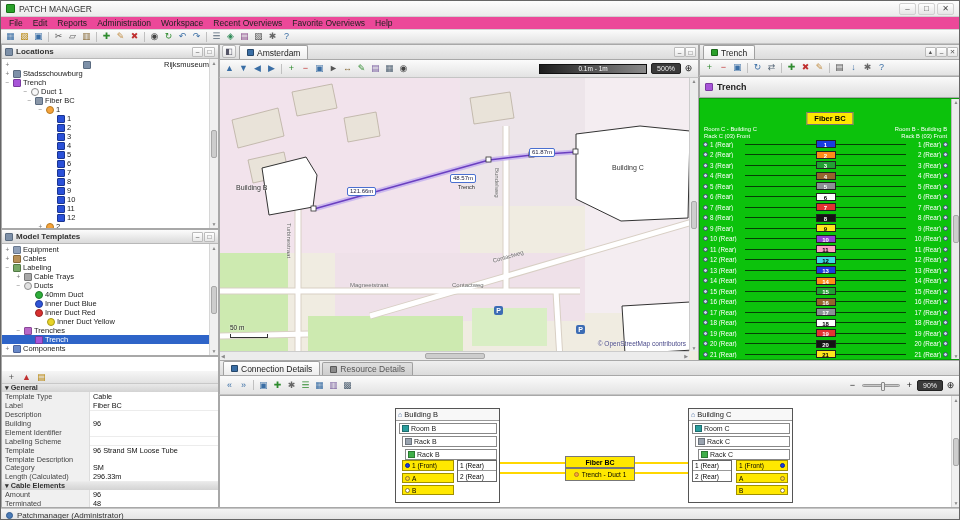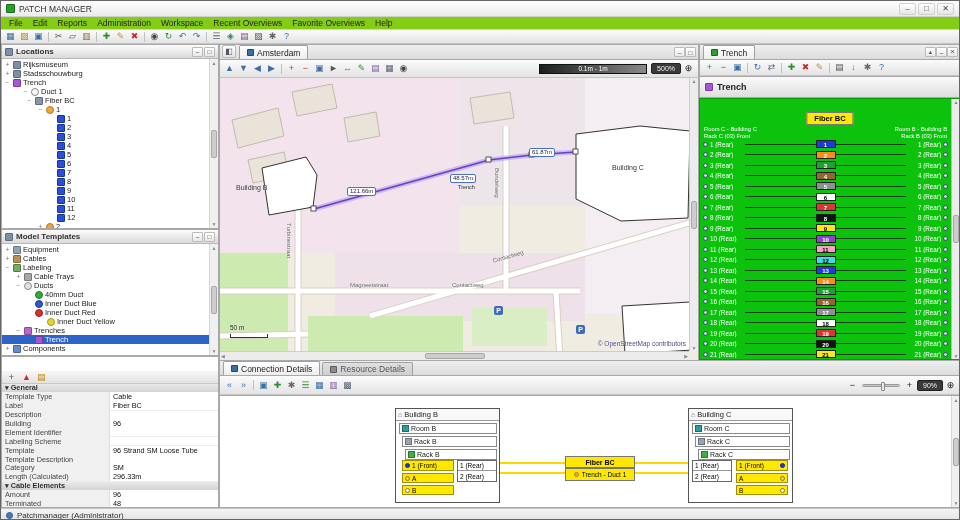--- a/index.html
+++ b/index.html
@@ -6,21 +6,21 @@
   html,body{width:960px;height:520px;overflow:hidden;}
   body{font-family:"Liberation Sans",sans-serif;background:#9a9a9a;}
   .app{position:absolute;left:0;top:0;width:960px;height:520px;background:#e9e9e9;font-size:9px;color:#222;overflow:hidden;border:1px solid #666;}
 
   
   .titlebar{position:absolute;left:0;top:0;width:100%;height:16px;background:linear-gradient(#fdfdfd,#ebebeb);border-bottom:1px solid #cfcfcf;display:flex;align-items:center;padding:0 5px;gap:4px;}
   .app-logo{width:9px;height:9px;background:#2aa02a;border:1px solid #157015;border-radius:1px;}
   .title-text{font-size:8.5px;color:#333;}
   .win-controls{margin-left:auto;display:flex;gap:2px;}
   .win-btn{width:17px;height:12px;display:flex;align-items:center;justify-content:center;font-size:8px;color:#444;border:1px solid #d0d0d0;background:linear-gradient(#fff,#e6e6e6);border-radius:2px;}
-  .menubar{position:absolute;left:0;top:16px;width:100%;height:13px;background:#84cc16;border-bottom:1px solid #d4d4d4;display:flex;align-items:center;padding:0 3px;}
+  .menubar{position:absolute;left:0;top:16px;width:100%;height:13px;background:#ec4899;border-bottom:1px solid #d4d4d4;display:flex;align-items:center;padding:0 3px;}
   .menu-item{padding:0 5px;font-size:8.5px;color:#222;}
   .toolbar{position:absolute;display:flex;align-items:center;background:linear-gradient(#fbfbfb,#e3e3e3);border-bottom:1px solid #c4c4c4;padding:0 3px;gap:1px;}
   #main-toolbar{left:0;top:29px;width:100%;height:14px;}
   .tb-btn{min-width:13px;height:12px;display:flex;align-items:center;justify-content:center;font-size:9px;line-height:1;border:1px solid transparent;border-radius:2px;padding:0 1px;}
   .tb-divider{width:1px;height:10px;background:#c0c0c0;margin:0 2px;}
   .tb-group{display:flex;align-items:center;gap:1px;}
   .statusbar{position:absolute;left:0;top:507px;width:100%;height:13px;background:linear-gradient(#f4f4f4,#e2e2e2);border-top:1px solid #c4c4c4;display:flex;align-items:center;gap:4px;padding:0 5px;font-size:8px;color:#333;}
   .status-icon{width:7px;height:7px;border-radius:50%;background:#4a7ab5;border:1px solid #2f5a90;}
 
   
@@ -55,21 +55,21 @@
   .ic-folder-comp{background:#6888c8;border:1px solid #4a629a;}
   .ic-dot-green{background:#2fae3a;border:1px solid #1f7a28;border-radius:50%;}
   .ic-dot-blue{background:#2f55d8;border:1px solid #1f3a9a;border-radius:50%;}
   .ic-dot-red{background:#d83030;border:1px solid #9a2020;border-radius:50%;}
   .ic-dot-yellow{background:#e8d428;border:1px solid #a89a18;border-radius:50%;}
 
   
   .prop-toolbar{position:absolute;left:0;top:14px;width:100%;height:13px;background:linear-gradient(#f6f6f6,#e2e2e2);border-bottom:1px solid #c8c8c8;display:flex;align-items:center;gap:2px;padding:0 3px;}
   #prop-rows{position:absolute;left:0;top:27px;right:0;bottom:0;overflow:hidden;font-size:7.3px;background:#fff;}
   .prop-row{display:flex;height:8.9px;border-bottom:1px solid #ececec;align-items:center;}
-  .prop-label{width:108px;background:#f0f0f0;padding:0 3px;border-right:1px solid #ddd;color:#444;overflow:hidden;white-space:nowrap;}
+  .prop-label{width:88px;background:#f0f0f0;padding:0 3px;border-right:1px solid #ddd;color:#444;overflow:hidden;white-space:nowrap;}
   .prop-value{flex:1;padding:0 3px;background:#fff;overflow:hidden;white-space:nowrap;color:#111;}
   .prop-section{height:8.9px;background:linear-gradient(#e9e9e9,#d3d3d3);font-weight:bold;padding:0 3px;border-bottom:1px solid #bfbfbf;display:flex;align-items:center;color:#333;}
 
   
   .tabbar{position:absolute;display:flex;align-items:flex-end;background:linear-gradient(#efefef,#dcdcdc);border:1px solid #a8a8a8;padding:0 2px;}
   .tab{height:14px;display:flex;align-items:center;gap:3px;padding:0 7px;font-size:8.5px;background:linear-gradient(#ffffff,#ededed);border:1px solid #a0a0a0;border-bottom:none;border-radius:2px 2px 0 0;margin:0 1px;color:#222;}
   .tab.inactive{background:linear-gradient(#e0e0e0,#cecece);color:#555;height:13px;}
   .tab-ic{width:7px;height:7px;border-radius:1px;border:1px solid rgba(0,0,0,.35);}
   .tab-tool{width:14px;height:13px;display:flex;align-items:center;justify-content:center;font-size:8px;color:#556;border:1px solid #b8b8b8;background:linear-gradient(#fff,#e4e4e4);border-radius:2px;margin:0 2px 1px 0;}
   .tab-spacer{flex:1;}
@@ -187,21 +187,21 @@
   <div class="panel" style="left:0;top:43px;width:218px;height:185px;">
     <div class="panel-header">
       <span class="panel-icon"></span>
       <span class="panel-title">Locations</span>
       <span class="ph-btns">
         <span class="ph-btn">–</span>
         <span class="ph-btn">□</span>
       </span>
     </div>
     <div class="tree" id="loc-tree">
-        <div class="tree-row" style="padding-left: 2px;">
+        <div class="tree-row" style="padding-left: 2px; justify-content: space-between;">
           <span class="tree-toggle">+</span>
           <span class="tree-icon ic-building"></span>
           <span class="tree-label">Rijksmuseum</span>
         </div>
         <div class="tree-row" style="padding-left: 2px;">
           <span class="tree-toggle">+</span>
           <span class="tree-icon ic-building"></span>
           <span class="tree-label">Stadsschouwburg</span>
         </div>
         <div class="tree-row" style="padding-left: 2px;">

